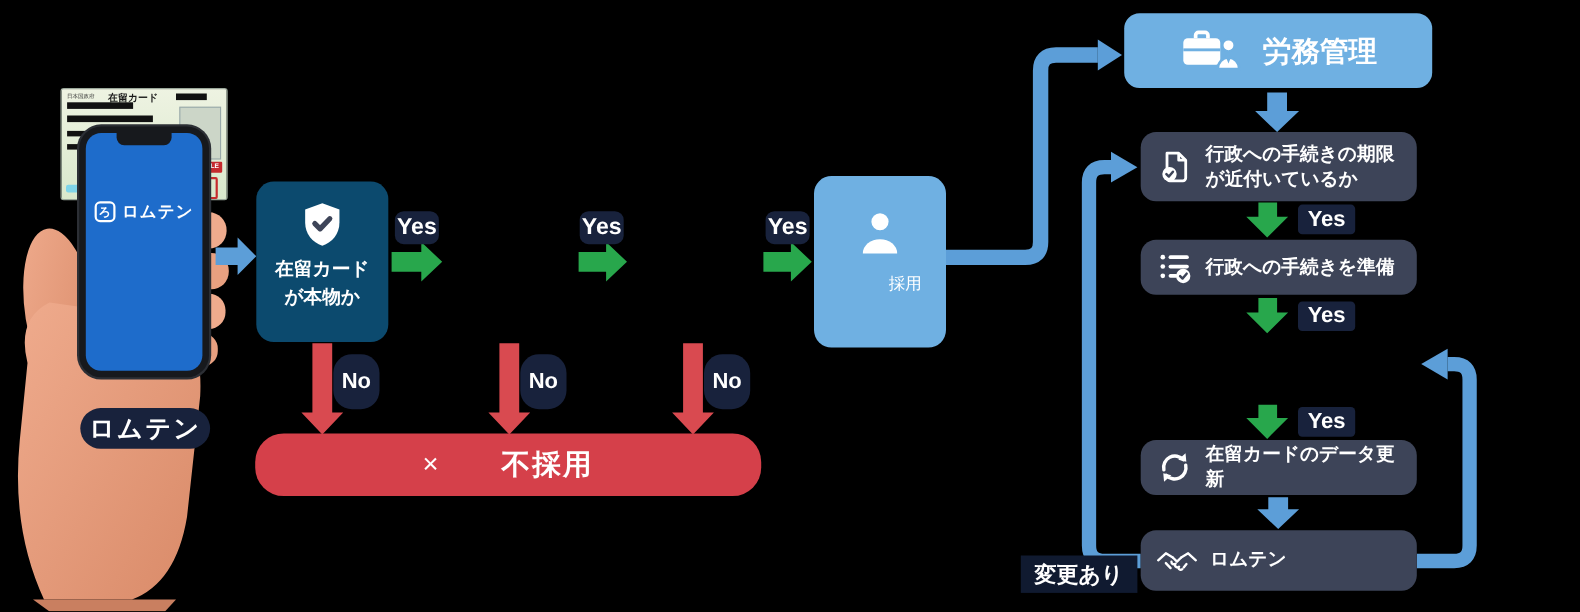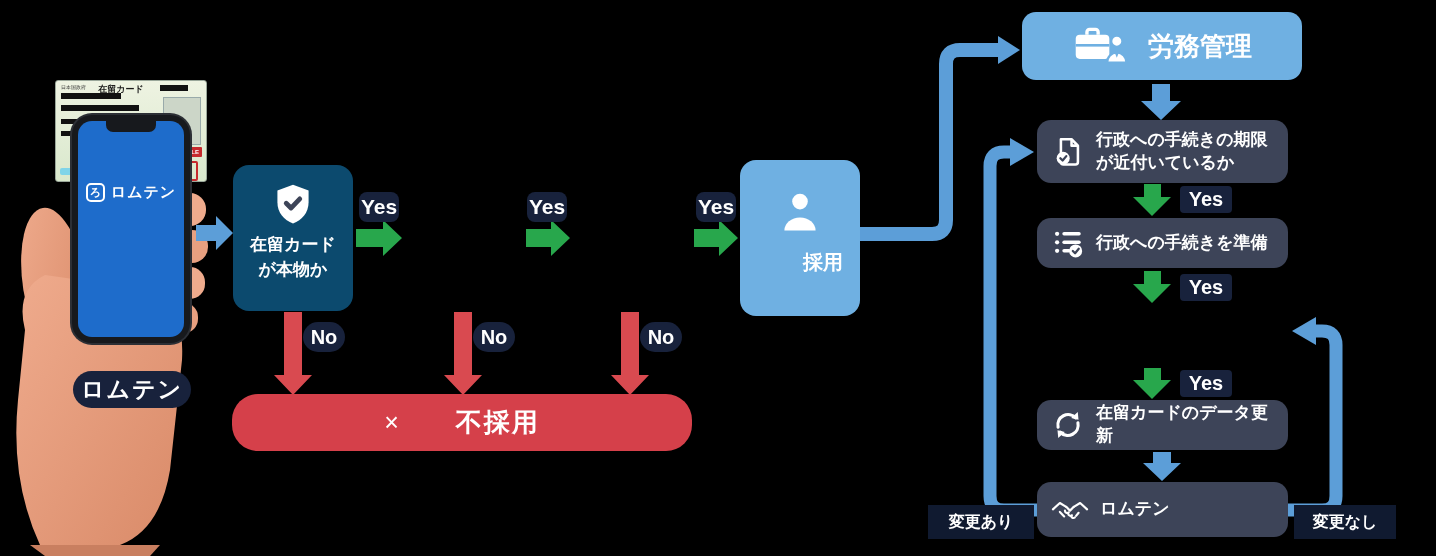--- a/index.html
+++ b/index.html
@@ -13,27 +13,27 @@
     display:flex;flex-direction:column;align-items:center;justify-content:flex-start;
     box-sizing:border-box;
   }
   .node .nlabel{font-size:17px;font-weight:600;text-align:center;line-height:1.45;}
   .check-node{width:120px;height:146px;top:165px;padding-top:16px;}
   .check-node .icon{width:46px;height:46px;margin-bottom:6px;display:flex;align-items:center;justify-content:center;}
   .check-node .nlabel{width:88px;}
   .blue-node{background:#6fb0e2;}
   .hire-node{left:740px;top:160px;width:120px;height:156px;border-radius:16px;padding-top:26px;}
   .hire-node .icon{width:52px;height:52px;margin-bottom:10px;}
-  .hire-node .nlabel{font-size:20px;font-weight:700;margin-left:46px;}
+  .hire-node .nlabel{font-size:15px;font-weight:400;margin-left:46px;}
   .pill{
     position:absolute;z-index:3;background:#18223c;color:#fff;font-weight:700;
     display:flex;align-items:center;justify-content:center;border-radius:8px;
   }
   .yes-pill{width:40px;height:30px;font-size:21px;top:192px;}
-  .no-pill{width:42px;height:30px;font-size:20px;border-radius:17px;top:322px;}
+  .no-pill{width:42px;height:50px;font-size:20px;border-radius:17px;top:322px;}
   .reject-bar{
     position:absolute;left:232px;top:394px;width:460px;height:57px;background:#d5404a;
     border-radius:26px;z-index:2;display:flex;align-items:center;justify-content:center;gap:22px;
   }
   .reject-bar .xmark{font-size:25px;font-weight:400;}
   .reject-bar .rlabel{font-size:26px;font-weight:700;letter-spacing:2px;margin-left:35px;}
   .mgmt-title{
     position:absolute;left:1022px;top:12px;width:280px;height:68px;background:#6fb0e2;
     border-radius:14px;z-index:2;display:flex;align-items:center;justify-content:center;gap:20px;
   }
@@ -42,21 +42,21 @@
     position:absolute;left:1037px;width:251px;background:#3d4458;border-radius:14px;z-index:2;
     display:flex;flex-direction:row;align-items:center;box-sizing:border-box;padding:0 10px 0 14px;gap:11px;
   }
   .step-node .icon{flex:0 0 34px;height:34px;display:flex;align-items:center;justify-content:center;}
   .step-node .nlabel{font-size:17px;font-weight:600;text-align:left;line-height:1.35;width:178px;}
   .yes-tag{
     position:absolute;z-index:3;background:#18223c;color:#fff;font-weight:700;font-size:20px;
     display:flex;align-items:center;justify-content:center;border-radius:4px;width:52px;height:27px;left:1180px;
   }
   .change-tag{
-    position:absolute;z-index:4;background:#101a30;color:#fff;font-weight:700;font-size:16px;
+    position:absolute;z-index:4;background:#101a30;color:#fff;font-weight:700;font-size:20px;
     display:flex;align-items:center;justify-content:center;height:34px;top:505px;
   }
   
   .res-card{position:absolute;left:55px;top:80px;width:150px;height:100px;background:linear-gradient(#eef3e2,#d9e8cc);
     border:1px solid #9aa79a;border-radius:3px;z-index:2;}
   .res-card .ctitle{position:absolute;left:0;right:20px;top:2px;text-align:center;font-size:9px;font-weight:700;color:#1a1a1a;}
   .res-card .cissuer{position:absolute;left:5px;top:3px;font-size:5px;color:#333;}
   .res-card .bar{position:absolute;background:#111;}
   .res-card .photo{position:absolute;right:5px;top:16px;width:36px;height:46px;background:#ccd6c8;border:1px solid #9aa;}
   .res-card .sample{position:absolute;right:4px;top:66px;background:#c62a2e;color:#fff;font-size:6px;font-weight:700;padding:2px 3px;border-radius:1px;}
@@ -264,15 +264,14 @@
         </svg>
     </div>
     <div class="nlabel">ロムテン</div>
   </div>
 
   <div class="yes-tag" style="top:186px;">Yes</div>
   <div class="yes-tag" style="top:274px;">Yes</div>
   <div class="yes-tag" style="top:370px;">Yes</div>
 
   <div class="change-tag" style="left:928px;width:106px;">変更あり</div>
-  <div class="change-tag" style="left:1294px;width:102px;">変更なし</div>
 
 </div>
 
 </body></html>

